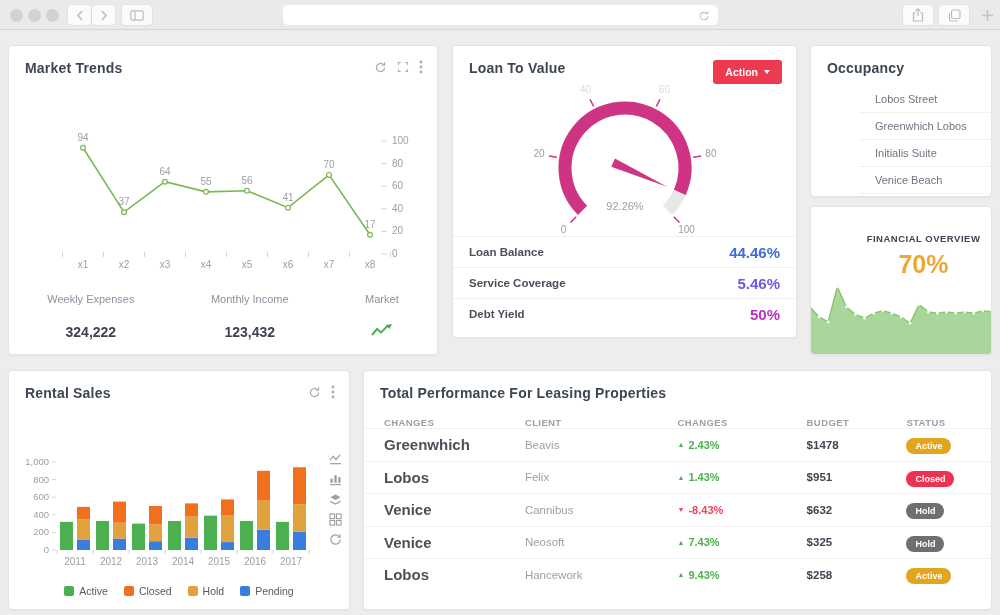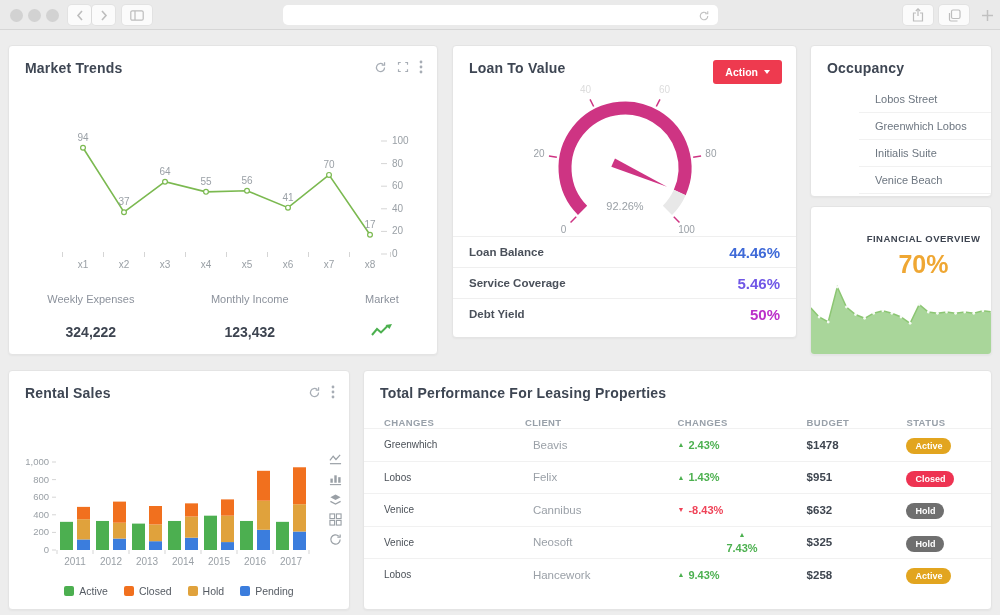--- a/index.html
+++ b/index.html
@@ -61,22 +61,22 @@
   .rs-toolbox { position:absolute; right:7px; top:82px; display:flex; flex-direction:column; gap:7px; color:#9aa0a6; }
   .rs-toolbox span { display:inline-flex; cursor:pointer; }
   .rs-legend { position:absolute; left:0; right:0; bottom:12px; display:flex; justify-content:center; gap:16px; }
   .rs-legend .li { display:flex; align-items:center; gap:5px; font-size:10.5px; color:#555b63; cursor:pointer; }
   .rs-legend .sw { width:10px; height:10px; border-radius:2px; }
 
   .tbl-head { display:grid; grid-template-columns:24% 26% 22% 17% 11%; padding:0 20px; margin-top:16px;
               font-size:9.5px; font-weight:700; letter-spacing:0.4px; color:#98a0a9; }
   .tbl-body .t-row { display:grid; grid-template-columns:24% 26% 22% 17% 11%; padding:0 20px; height:32.5px;
               align-items:center; border-top:1px solid #f1f1f1; cursor:pointer; }
-  .t-loc { font-size:10px; font-weight:400; color:#4b5158; }
-  .t-cli { font-size:11.5px; color:#9ba1a8;margin-left:8px; }
+  .t-loc { font-size:15px; font-weight:700; color:#4b5158; }
+  .t-cli { font-size:11.5px; color:#9ba1a8; }
   .t-chg { font-size:11px; font-weight:700; display:flex; align-items:center; gap:4px; }
   .t-chg .arr { font-size:7px; }
   .t-bud { font-size:11.5px; font-weight:700; color:#3f4650; }
   .badge { display:inline-block; padding:3px 9px; border-radius:10px; color:#fff; font-size:9px; font-weight:700; }
 
   svg text { font-family:"Liberation Sans", sans-serif; }
 </style>
 </head>
 <body>
 
@@ -478,21 +478,21 @@
         <span class="t-chg" style="color: rgb(239, 67, 88);">
           <span class="arr">▼</span>
           <span>-8.43%</span>
         </span>
         <span class="t-bud">$632</span>
         <span><span class="badge" style="background: rgb(111, 111, 111);">Hold</span></span>
       </div>
       <div class="t-row">
         <span class="t-loc">Venice</span>
         <span class="t-cli">Neosoft</span>
-        <span class="t-chg" style="color: rgb(76, 176, 79); flex-direction: column;">
+        <span class="t-chg" style="color: rgb(76, 176, 79);">
           <span class="arr">▲</span>
           <span>7.43%</span>
         </span>
         <span class="t-bud">$325</span>
         <span><span class="badge" style="background: rgb(111, 111, 111);">Hold</span></span>
       </div>
       <div class="t-row">
         <span class="t-loc">Lobos</span>
         <span class="t-cli">Hancework</span>
         <span class="t-chg" style="color: rgb(76, 176, 79);">

